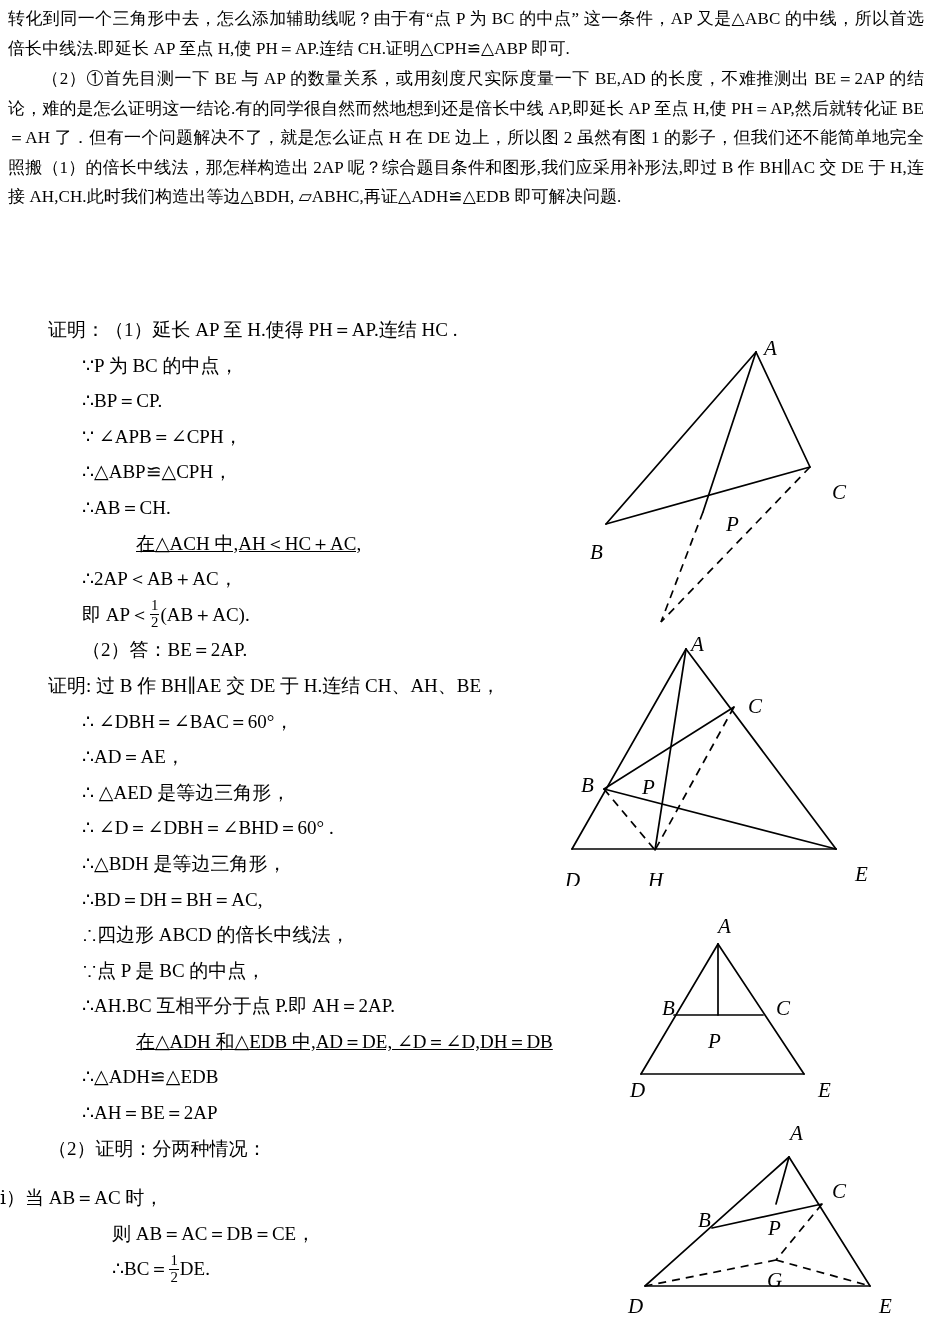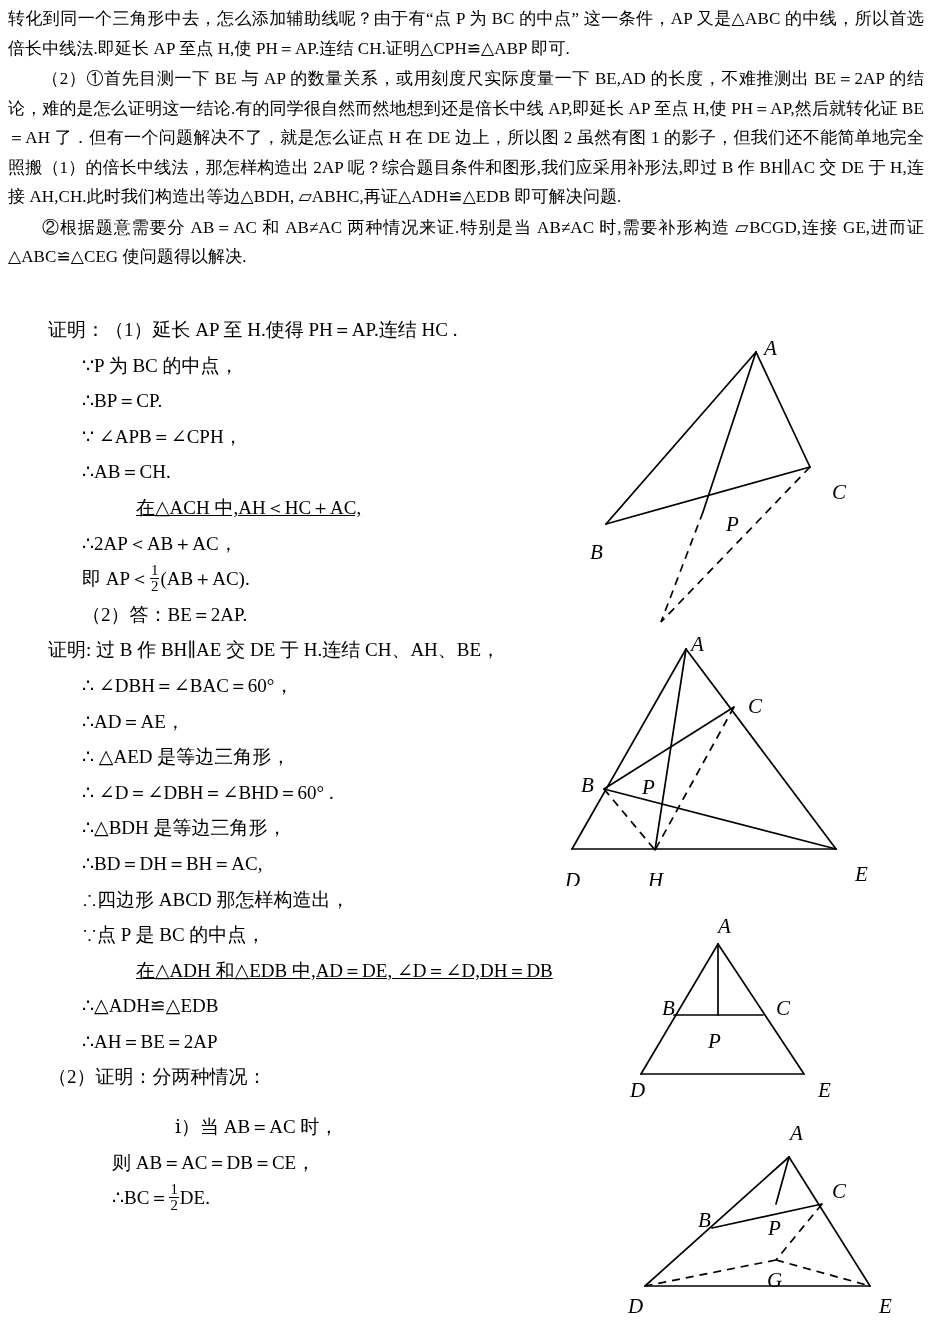--- a/index.html
+++ b/index.html
@@ -50,21 +50,21 @@
   .pline {
     font-size: 19px;
     line-height: 35.6px;
     white-space: nowrap;
     margin: 0;
   }
   .lv0 { padding-left: 48px; }
   .lv1 { padding-left: 82px; }
   .lv2 { padding-left: 136px; text-decoration: underline; }
   .lv3 { padding-left: 48px; }
-  .lv4 { padding-left: 175px; }
+  .lv4 { }
   .lv5 { padding-left: 112px; }
   .gapline { height: 14px; }
 
   
   .frac {
     display: inline-block;
     vertical-align: -0.42em;
     text-align: center;
     font-size: 0.78em;
     line-height: 1.05;
@@ -90,46 +90,47 @@
     font-style: italic;
     font-size: 21px;
   }
 </style>
 </head>
 <body>
 
 <div id="prose">
   <p class="para">转化到同一个三角形中去，怎么添加辅助线呢？由于有“点 P 为 BC 的中点” 这一条件，AP 又是△ABC 的中线，所以首选倍长中线法.即延长 AP 至点 H,使 PH＝AP.连结 CH.证明△CPH≌△ABP 即可.</p>
   <p class="para indent">（2）①首先目测一下 BE 与 AP 的数量关系，或用刻度尺实际度量一下 BE,AD 的长度，不难推测出 BE＝2AP 的结论，难的是怎么证明这一结论.有的同学很自然而然地想到还是倍长中线 AP,即延长 AP 至点 H,使 PH＝AP,然后就转化证 BE＝AH 了．但有一个问题解决不了，就是怎么证点 H 在 DE 边上，所以图 2 虽然有图 1 的影子，但我们还不能简单地完全照搬（1）的倍长中线法，那怎样构造出 2AP 呢？综合题目条件和图形,我们应采用补形法,即过 B 作 BH∥AC 交 DE 于 H,连接 AH,CH.此时我们构造出等边△BDH, ▱ABHC,再证△ADH≌△EDB 即可解决问题.</p>
-  <p class="para indent">②根据题意需要分 AB＝AC 和 AB≠AC 两种情况来证.特别是当 AB≠AC 时,需要补形构造 ▱BCGD,连接 GE,进而证△ABC≌△CEG 使问题得以解决.</p>
 </div>
 
 <div id="body-wrap">
 
   <div id="proof-col">
     <p class="pline lv0">证明：（1）延长 AP 至 H.使得 PH＝AP.连结 HC .</p>
     <p class="pline lv1">∵P 为 BC 的中点，</p>
     <p class="pline lv1">∴BP＝CP.</p>
     <p class="pline lv1">∵ ∠APB＝∠CPH，</p>
+    <p class="pline lv1">∴△ABP≌△CPH，</p>
     <p class="pline lv1">∴AB＝CH.</p>
     <p class="pline lv2">在△ACH 中,AH＜HC＋AC,</p>
     <p class="pline lv1">∴2AP＜AB＋AC，</p>
 
     <p class="pline lv1"><span>即 AP＜</span><span class="frac"><span class="num">1</span><span class="den">2</span></span><span>(AB＋AC).</span></p>
 
     <p class="pline lv1">（2）答：BE＝2AP.</p>
     <p class="pline lv0">证明: 过 B 作 BH∥AE 交 DE 于 H.连结 CH、AH、BE，</p>
     <p class="pline lv1">∴ ∠DBH＝∠BAC＝60°，</p>
     <p class="pline lv1">∴AD＝AE，</p>
     <p class="pline lv1">∴ △AED 是等边三角形，</p>
     <p class="pline lv1">∴ ∠D＝∠DBH＝∠BHD＝60° .</p>
     <p class="pline lv1">∴△BDH 是等边三角形，</p>
     <p class="pline lv1">∴BD＝DH＝BH＝AC,</p>
-    <p class="pline lv1">∴四边形 ABCD 那怎样构造出，</p>
+    <p class="pline lv1">∴四边形 ABCD 的倍长中线法，</p>
     <p class="pline lv1">∵点 P 是 BC 的中点，</p>
+    <p class="pline lv1">∴AH.BC 互相平分于点 P.即 AH＝2AP.</p>
     <p class="pline lv2">在△ADH 和△EDB 中,AD＝DE, ∠D＝∠D,DH＝DB</p>
     <p class="pline lv1">∴△ADH≌△EDB</p>
     <p class="pline lv1">∴AH＝BE＝2AP</p>
     <p class="pline lv3">（2）证明：分两种情况：</p>
     <div class="gapline"></div>
     <p class="pline lv4">ⅰ）当 AB＝AC 时，</p>
     <p class="pline lv5">则 AB＝AC＝DB＝CE，</p>
 
     <p class="pline lv5"><span>∴BC＝</span><span class="frac"><span class="num">1</span><span class="den">2</span></span><span>DE.</span></p>
 

